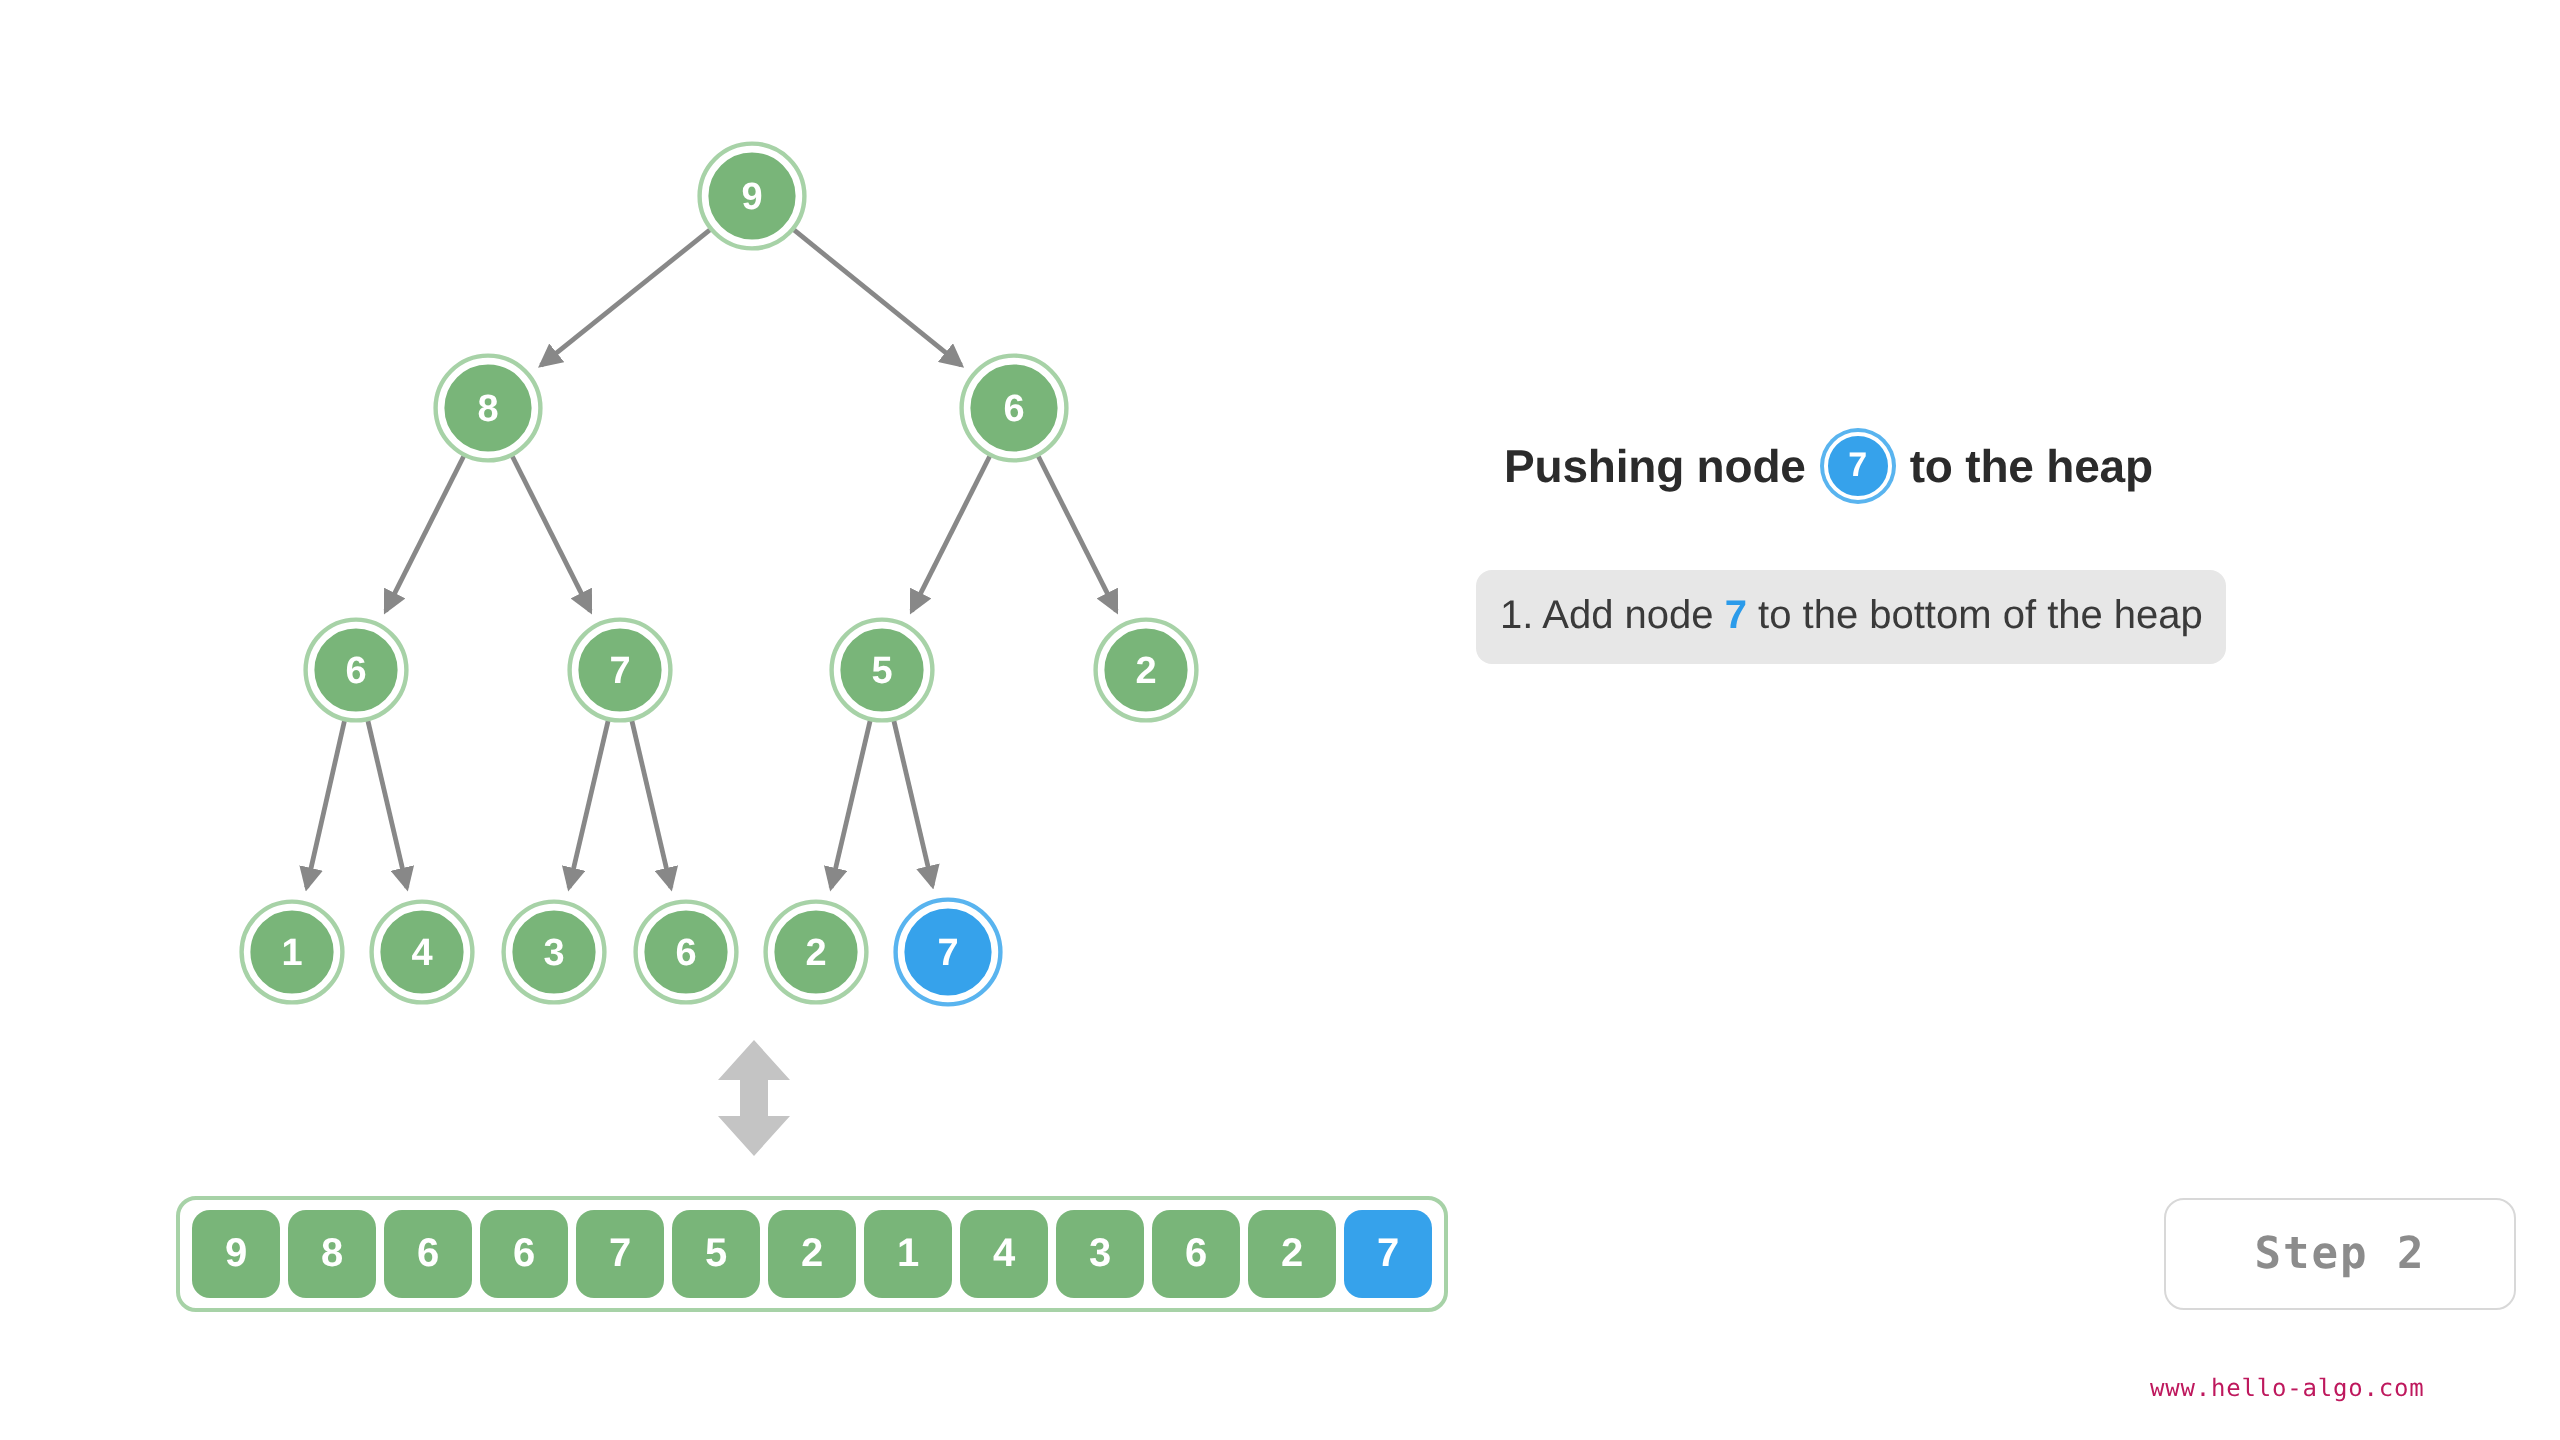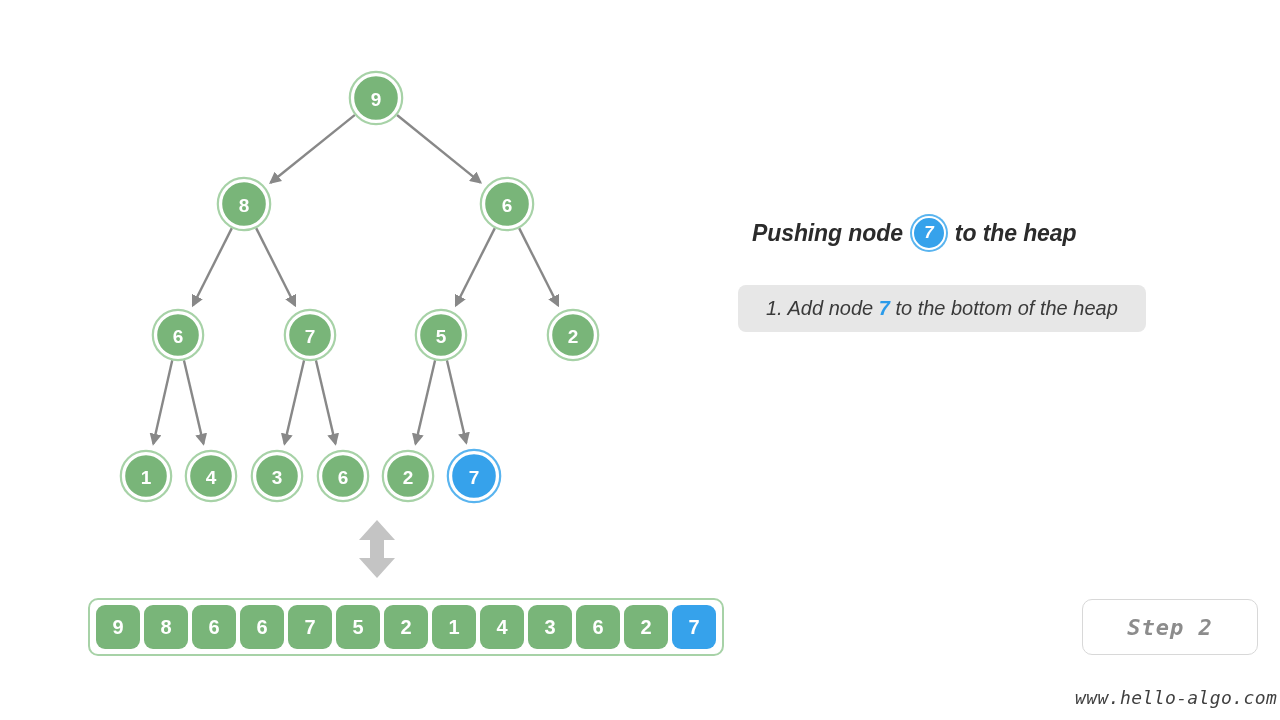--- a/index.html
+++ b/index.html
@@ -91,21 +91,20 @@
   .array-cell.green { background: #79b579; }
   .array-cell.blue  { background: #36a2eb; }
 
   
   #info-panel {
     position: absolute;
     left: 738px;
     top: 0;
     width: 542px;
     height: 720px;
-    font-style: italic;
   }
   #headline {
     position: absolute;
     left: 14px;
     top: 216px;
     font-size: 23px;
     font-weight: 700;
     color: #2b2b2b;
     white-space: nowrap;
     display: flex;
@@ -128,21 +127,21 @@
     align-items: center;
     justify-content: center;
     box-sizing: border-box;
   }
   #step-desc {
     position: absolute;
     left: 0px;
     top: 285px;
     background: #e7e7e7;
     border-radius: 8px;
-    padding: 12px 28px;
+    padding: 12px 12px;
     font-size: 20px;
     font-weight: 400;
     color: #3a3a3a;
     white-space: nowrap;
   }
   #step-desc .hl { color: #2b9bea; font-weight: 700; }
 
   #step-badge {
     position: absolute;
     left: 344px;
@@ -160,22 +159,22 @@
     font-weight: 700;
     color: #8c8c8c;
     letter-spacing: 1px;
     box-sizing: border-box;
   }
   #watermark {
     position: absolute;
     left: 337px;
     top: 687px;
     font-family: "DejaVu Sans Mono", monospace;
-    font-size: 18px;
-    color: #404040;
+    font-size: 12px;
+    color: #be185d;
     letter-spacing: 0.4px;
     white-space: nowrap;
   }
 </style>
 </head>
 <body>
 
 <div id="tree-panel">
 
   <svg id="tree-svg" viewBox="0 0 720 600">

